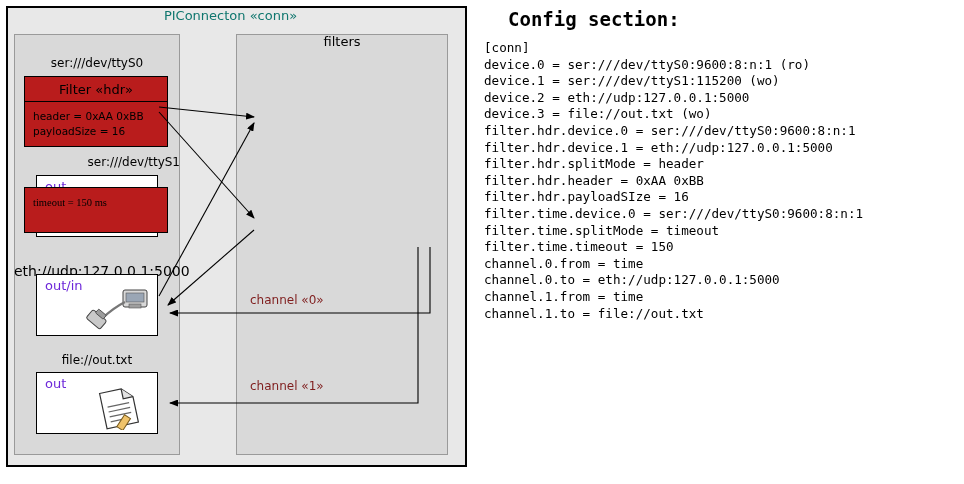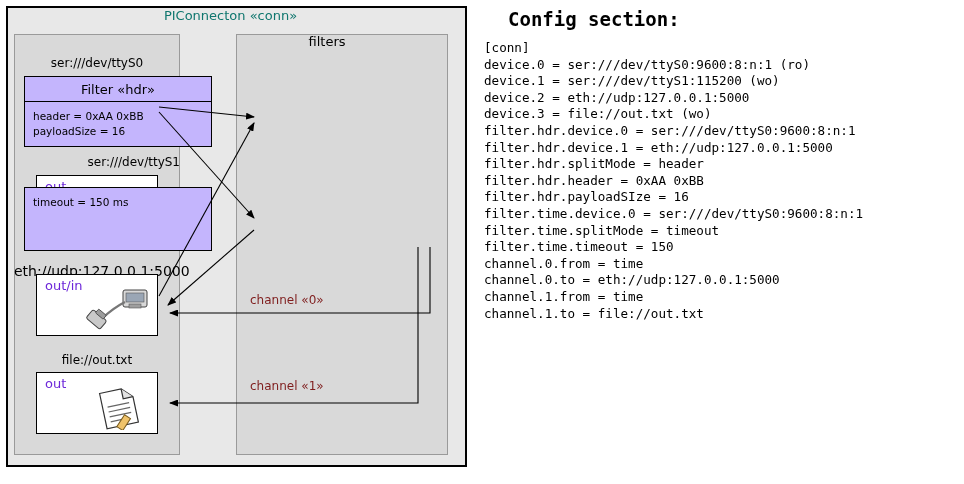--- a/index.html
+++ b/index.html
@@ -41,22 +41,22 @@
     position:absolute;left:22px;width:122px;height:62px;
     border:1px solid #000;background:#fff;box-sizing:border-box;
   }
   .dev-card .cap{
     position:absolute;left:8px;top:3px;font-size:13px;color:#6d28d9;
   }
   .dev-card .icon{
     position:absolute;right:6px;bottom:3px;width:66px;height:44px;
   }
   .filter-card{
-    position:absolute;left:24px;width:188px;
-    border:1px solid #000;background:#c4b5fd;box-sizing:border-box;
+    position:absolute;left:24px;width:144px;
+    border:1px solid #000;background:#b91c1c;box-sizing:border-box;
   }
   .filter-card .ftitle{
     text-align:center;font-size:13px;padding:5px 0 4px 0;color:#000;
     border-bottom:1px solid #000;
   }
   .filter-card .fbody{
     padding:7px 7px 7px 8px;font-size:10.5px;line-height:15px;color:#000;
   }
   .chan-label{
     position:absolute;font-size:12px;color:#7f1d1d;text-align:left;
@@ -80,21 +80,21 @@
 </head>
 <body>
 
 <div class="diagram">
 
   <div class="outer-box"></div>
   <div class="outer-title">PIConnecton «conn»</div>
 
   <div class="dev-box"></div>
   <div class="filters-box"></div>
-  <div class="filters-title" style="left:221px;top:34px;">filters</div>
+  <div class="filters-title" style="left:236px;top:34px;">filters</div>
 
   <div class="dev-label" style="left:14px;top:56px;">ser:///dev/ttyS0</div>
   <div class="dev-card" style="left:36px;top:76px;">
     <span class="cap">in</span>
     <span class="icon">
       <svg class="serial-icon" width="66" height="44" viewBox="0 0 66 44">
         <g transform="rotate(-20 33 22)">
           <rect x="10" y="12" width="44" height="16" rx="3" fill="#6e6e6e" stroke="#333" stroke-width="1"></rect>
           <rect x="14" y="15" width="36" height="10" rx="2" fill="#bdbdbd" stroke="#555" stroke-width="0.8"></rect>
           <circle cx="19" cy="20" r="1.3" fill="#444"></circle>
@@ -166,21 +166,21 @@
 
   <div class="filter-card" style="top:76px;">
     <div class="ftitle">Filter «hdr»</div>
     <div class="fbody">
       <div>header = 0xAA 0xBB</div>
       <div>payloadSize = 16</div>
     </div>
   </div>
 
   <div class="filter-card" style="top:187px;">
-    <div class="fbody" style="padding-bottom:40px;">
+    <div class="fbody" style="padding-bottom:22px;font-family:Liberation Serif, serif;">
       <div>timeout = 150 ms</div>
     </div>
   </div>
 
   <div class="chan-label" style="left:250px;top:293px;width:168px;">channel «0»</div>
   <div class="chan-label" style="left:250px;top:379px;width:168px;">channel «1»</div>
 
   <svg class="arrows">
     <defs>
       <marker id="ah" markerWidth="9" markerHeight="7" refX="8" refY="3.5" orient="auto" markerUnits="userSpaceOnUse">

